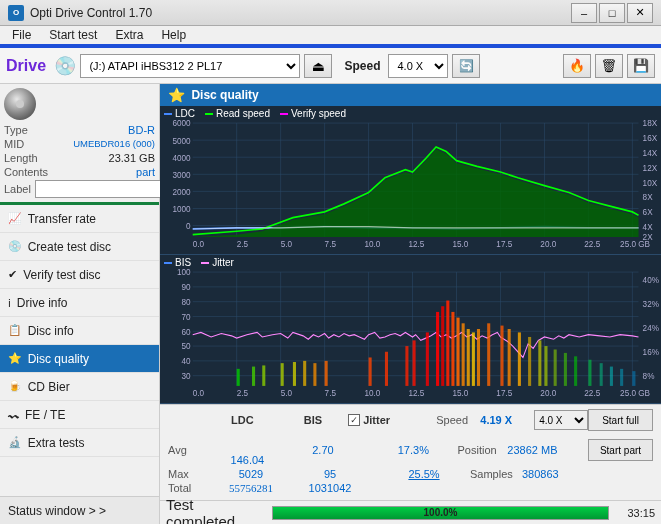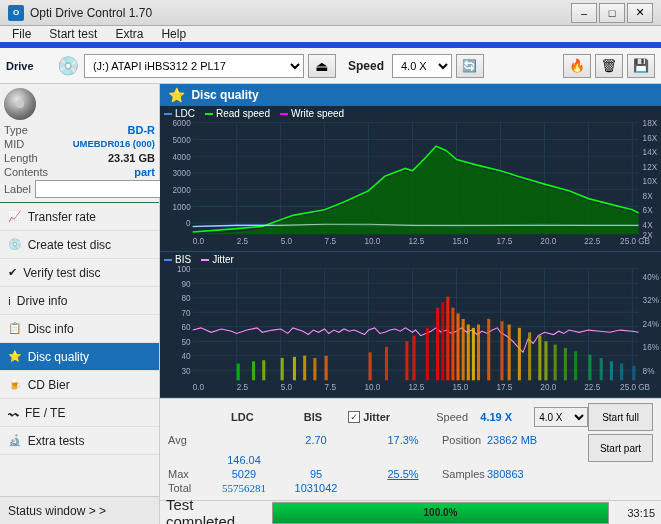--- a/index.html
+++ b/index.html
@@ -21,36 +21,36 @@
     .title-bar-controls { display: flex; gap: 2px; }
     .tb-btn { width: 26px; height: 20px; border: 1px solid #999; background: linear-gradient(to bottom, #f5f5f5, #e0e0e0); cursor: pointer; font-size: 11px; display: flex; align-items: center; justify-content: center; }
 
     
     .menu-bar {
       background: #f0f0f0;
       height: 22px;
       display: flex;
       align-items: center;
       padding: 0 4px;
-      border-bottom: 6px solid #1d4ed8;
+      border-bottom: 4px solid #1d4ed8;
       gap: 2px;
     }
     .menu-item { padding: 2px 8px; cursor: pointer; font-size: 12px; color: #222; }
 
     
     .toolbar {
       background: #f5f5f5;
       height: 36px;
       display: flex;
       align-items: center;
       padding: 0 6px;
       border-bottom: 1px solid #ccc;
       gap: 4px;
     }
-    .toolbar-label { font-size: 11px; font-weight: bold; color: #0f172a; margin-right: 20px; }
+    .toolbar-label { font-size: 16px; font-weight: bold; color: #6d28d9; margin-right: 4px; }
     .drive-select { height: 24px; font-size: 11px; border: 1px solid #999; background: white; padding: 0 4px; min-width: 220px; }
     .toolbar-btn { width: 28px; height: 24px; border: 1px solid #999; background: linear-gradient(to bottom, #f5f5f5, #e0e0e0); cursor: pointer; display: flex; align-items: center; justify-content: center; font-size: 14px; }
     .speed-label { font-size: 12px; font-weight: bold; color: #222; margin-left: 8px; margin-right: 4px; }
     .speed-select { height: 24px; font-size: 11px; border: 1px solid #999; background: white; padding: 0 4px; width: 60px; }
     .toolbar-spacer { flex: 1; }
 
     
     .main-layout {
       display: flex;
       height: calc(524px - 26px - 22px - 36px);
@@ -62,26 +62,26 @@
       min-width: 160px;
       background: #f0f0f0;
       border-right: 1px solid #ccc;
       display: flex;
       flex-direction: column;
     }
 
     
     .disc-panel {
       padding: 4px;
-      border-bottom: 1px solid #15803d;
+      border-bottom: 3px solid #15803d;
     }
     .disc-header { display: flex; align-items: center; gap: 4px; margin-bottom: 4px; }
     .disc-row { display: flex; justify-content: space-between; margin-bottom: 2px; font-size: 11px; }
     .disc-row-label { color: #555; }
-    .disc-row-value { color: #0066cc; font-weight: bold; }
+    .disc-row-value { color: #0066cc; font-weight: normal; }
     .disc-row-value.black { color: #222; }
     .label-row { display: flex; align-items: center; gap: 4px; margin-top: 2px; }
     .label-input { height: 18px; border: 1px solid #999; font-size: 10px; flex: 1; padding: 0 2px; }
     .label-btn { width: 18px; height: 18px; border: 1px solid #999; background: #e8e8e8; cursor: pointer; display: flex; align-items: center; justify-content: center; font-size: 10px; }
 
     
     .nav-items { flex: 1; }
     .nav-item {
       height: 28px;
       display: flex;
@@ -177,43 +177,44 @@
       padding: 4px 8px;
     }
 
     .stats-header-row {
       display: flex;
       align-items: center;
       margin-bottom: 3px;
       font-size: 11px;
     }
     .stats-speed-select { height: 20px; font-size: 10px; border: 1px solid #999; width: 55px; }
-    .stats-btn { height: 28px; font-size: 10px; border: 1px solid #999; background: #e8e8e8; cursor: pointer; padding: 0 6px; min-width: 65px; }
+    .stats-btn { height: 22px; font-size: 10px; border: 1px solid #999; background: #e8e8e8; cursor: pointer; padding: 0 6px; min-width: 65px; }
 
     .stats-row {
       display: flex;
-      align-items: flex-start;
+      align-items: center;
       margin-bottom: 2px;
       font-size: 11px;
+      gap: 7px;
     }
 
     
     .progress-area {
       background: #f0f0f0;
       border-top: 1px solid #ccc;
       height: 24px;
       display: flex;
       align-items: center;
       padding: 0 6px;
       gap: 6px;
     }
     .status-text { font-size: 15px; color: #222; width: 100px; }
     .progress-bar-outer {
       flex: 1;
-      height: 22px;
+      height: 14px;
       border: 1px solid #999;
       background: #737373;
       position: relative;
       overflow: hidden;
     }
     .progress-bar-inner {
       height: 100%;
       background: linear-gradient(to bottom, #00cc44, #009933);
       transition: width 0.3s;
     }
@@ -376,21 +377,21 @@
           <div class="legend-item">
             <div class="legend-dot ldc"></div>
             <span>LDC</span>
           </div>
           <div class="legend-item">
             <div class="legend-dot read"></div>
             <span>Read speed</span>
           </div>
           <div class="legend-item">
             <div class="legend-dot write"></div>
-            <span>Write speed</span>
+            <span>Verify speed</span>
           </div>
         </div>
 
         <svg class="chart-svg" viewBox="0 0 490 130" preserveAspectRatio="none">
 
           <g stroke="#2a4a6a" stroke-width="0.5">
             <line x1="32" y1="15" x2="468" y2="15"></line>
             <line x1="32" y1="30" x2="468" y2="30"></line>
             <line x1="32" y1="45" x2="468" y2="45"></line>
             <line x1="32" y1="60" x2="468" y2="60"></line>

